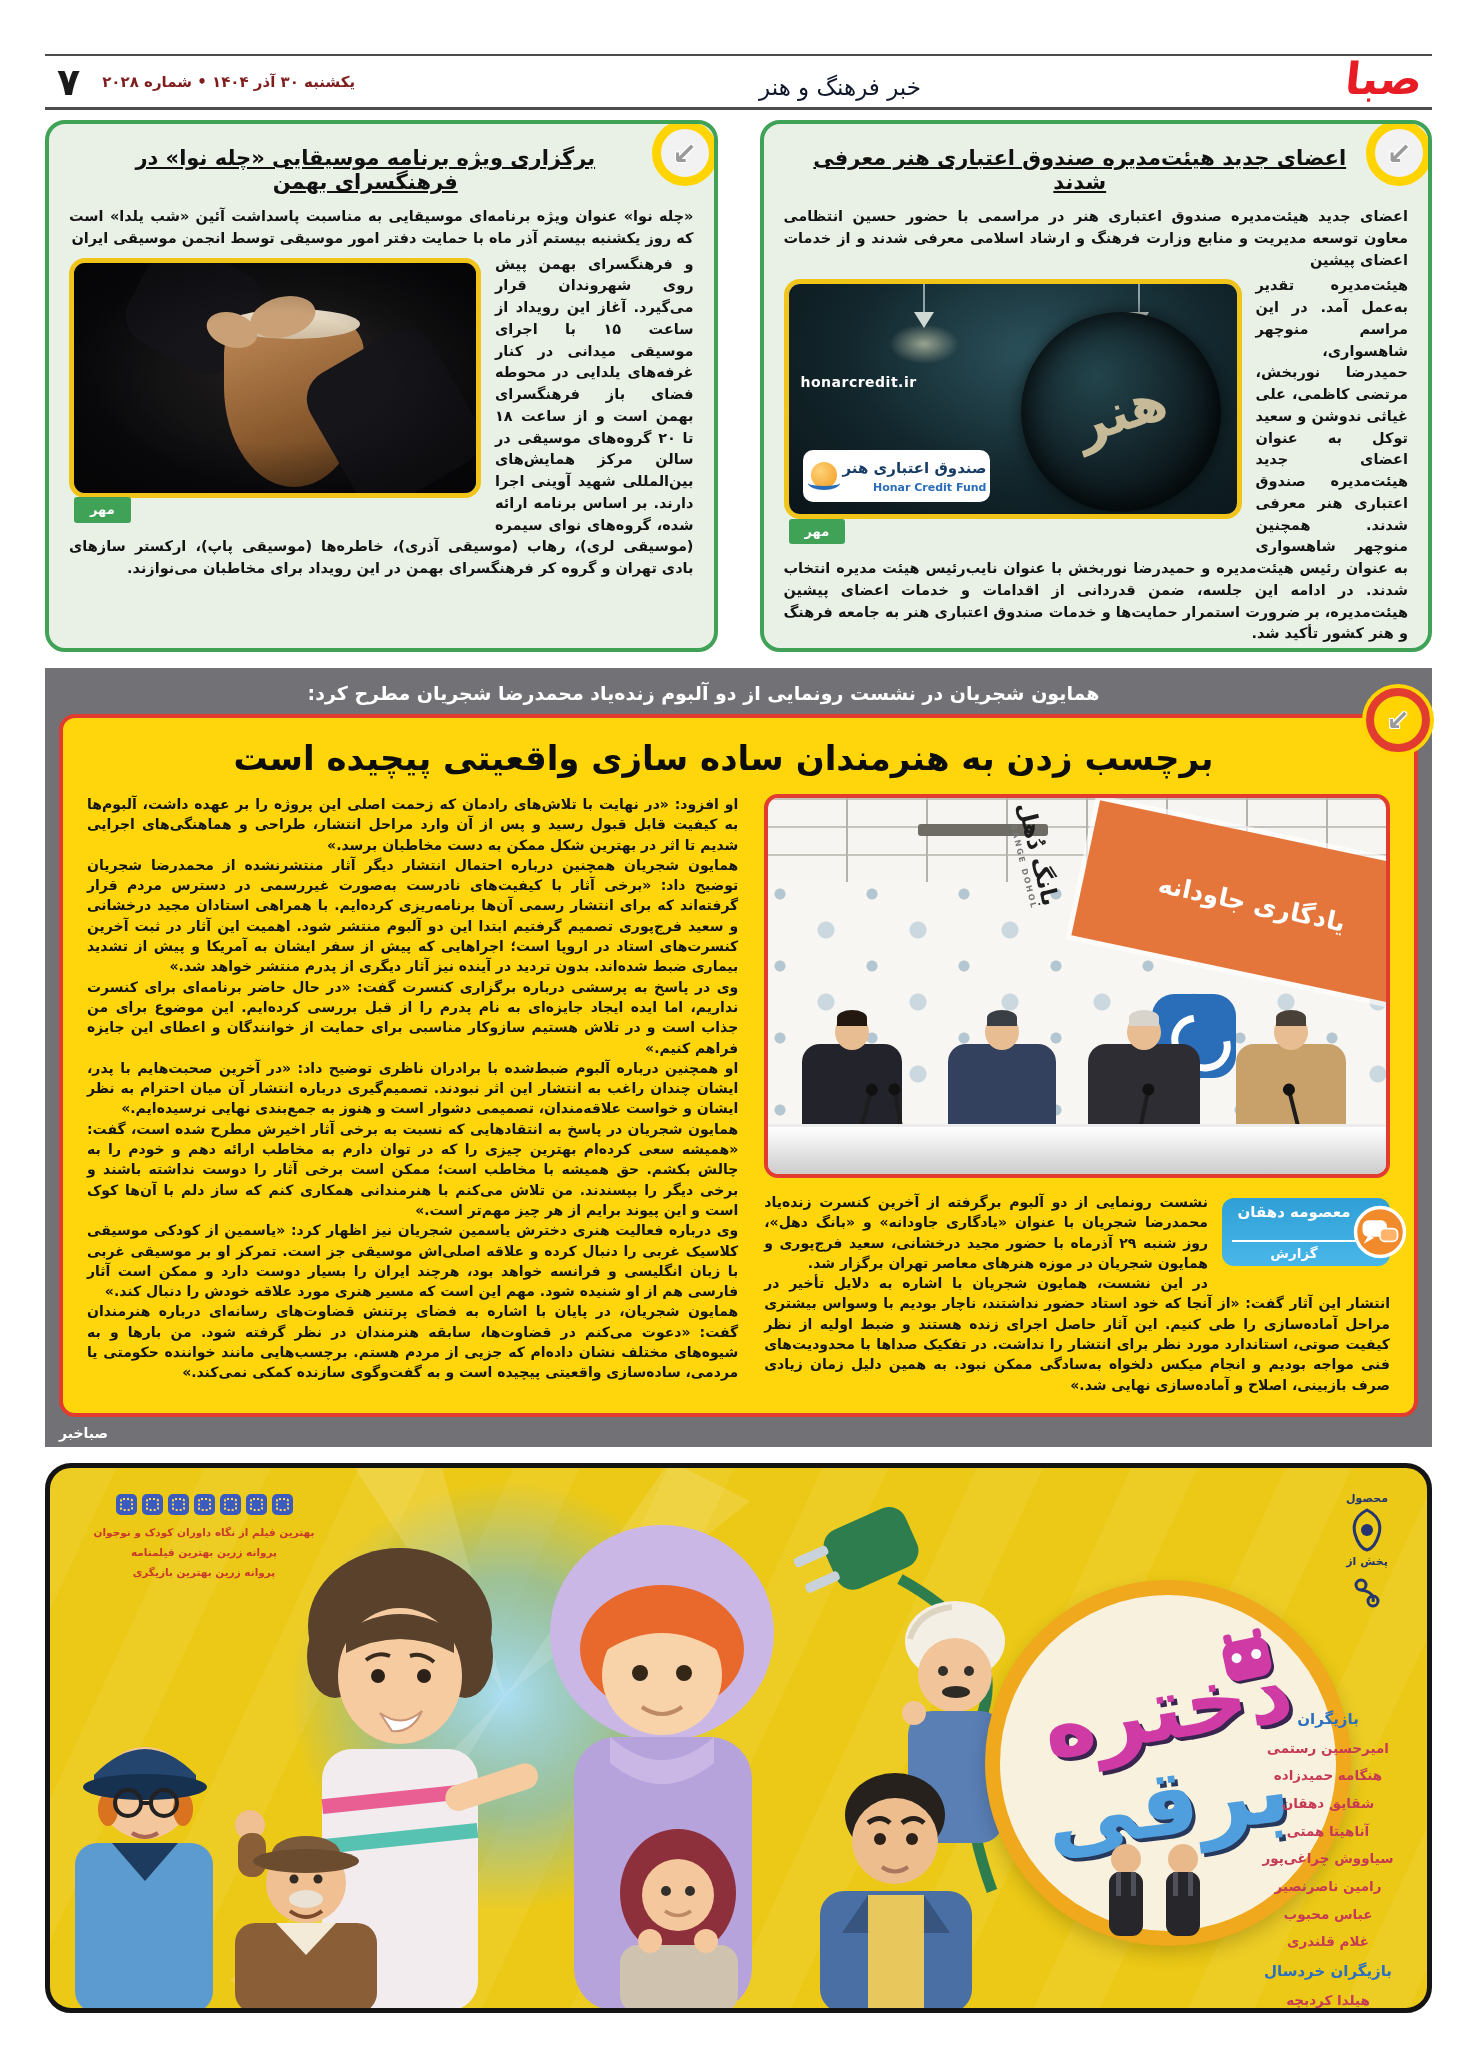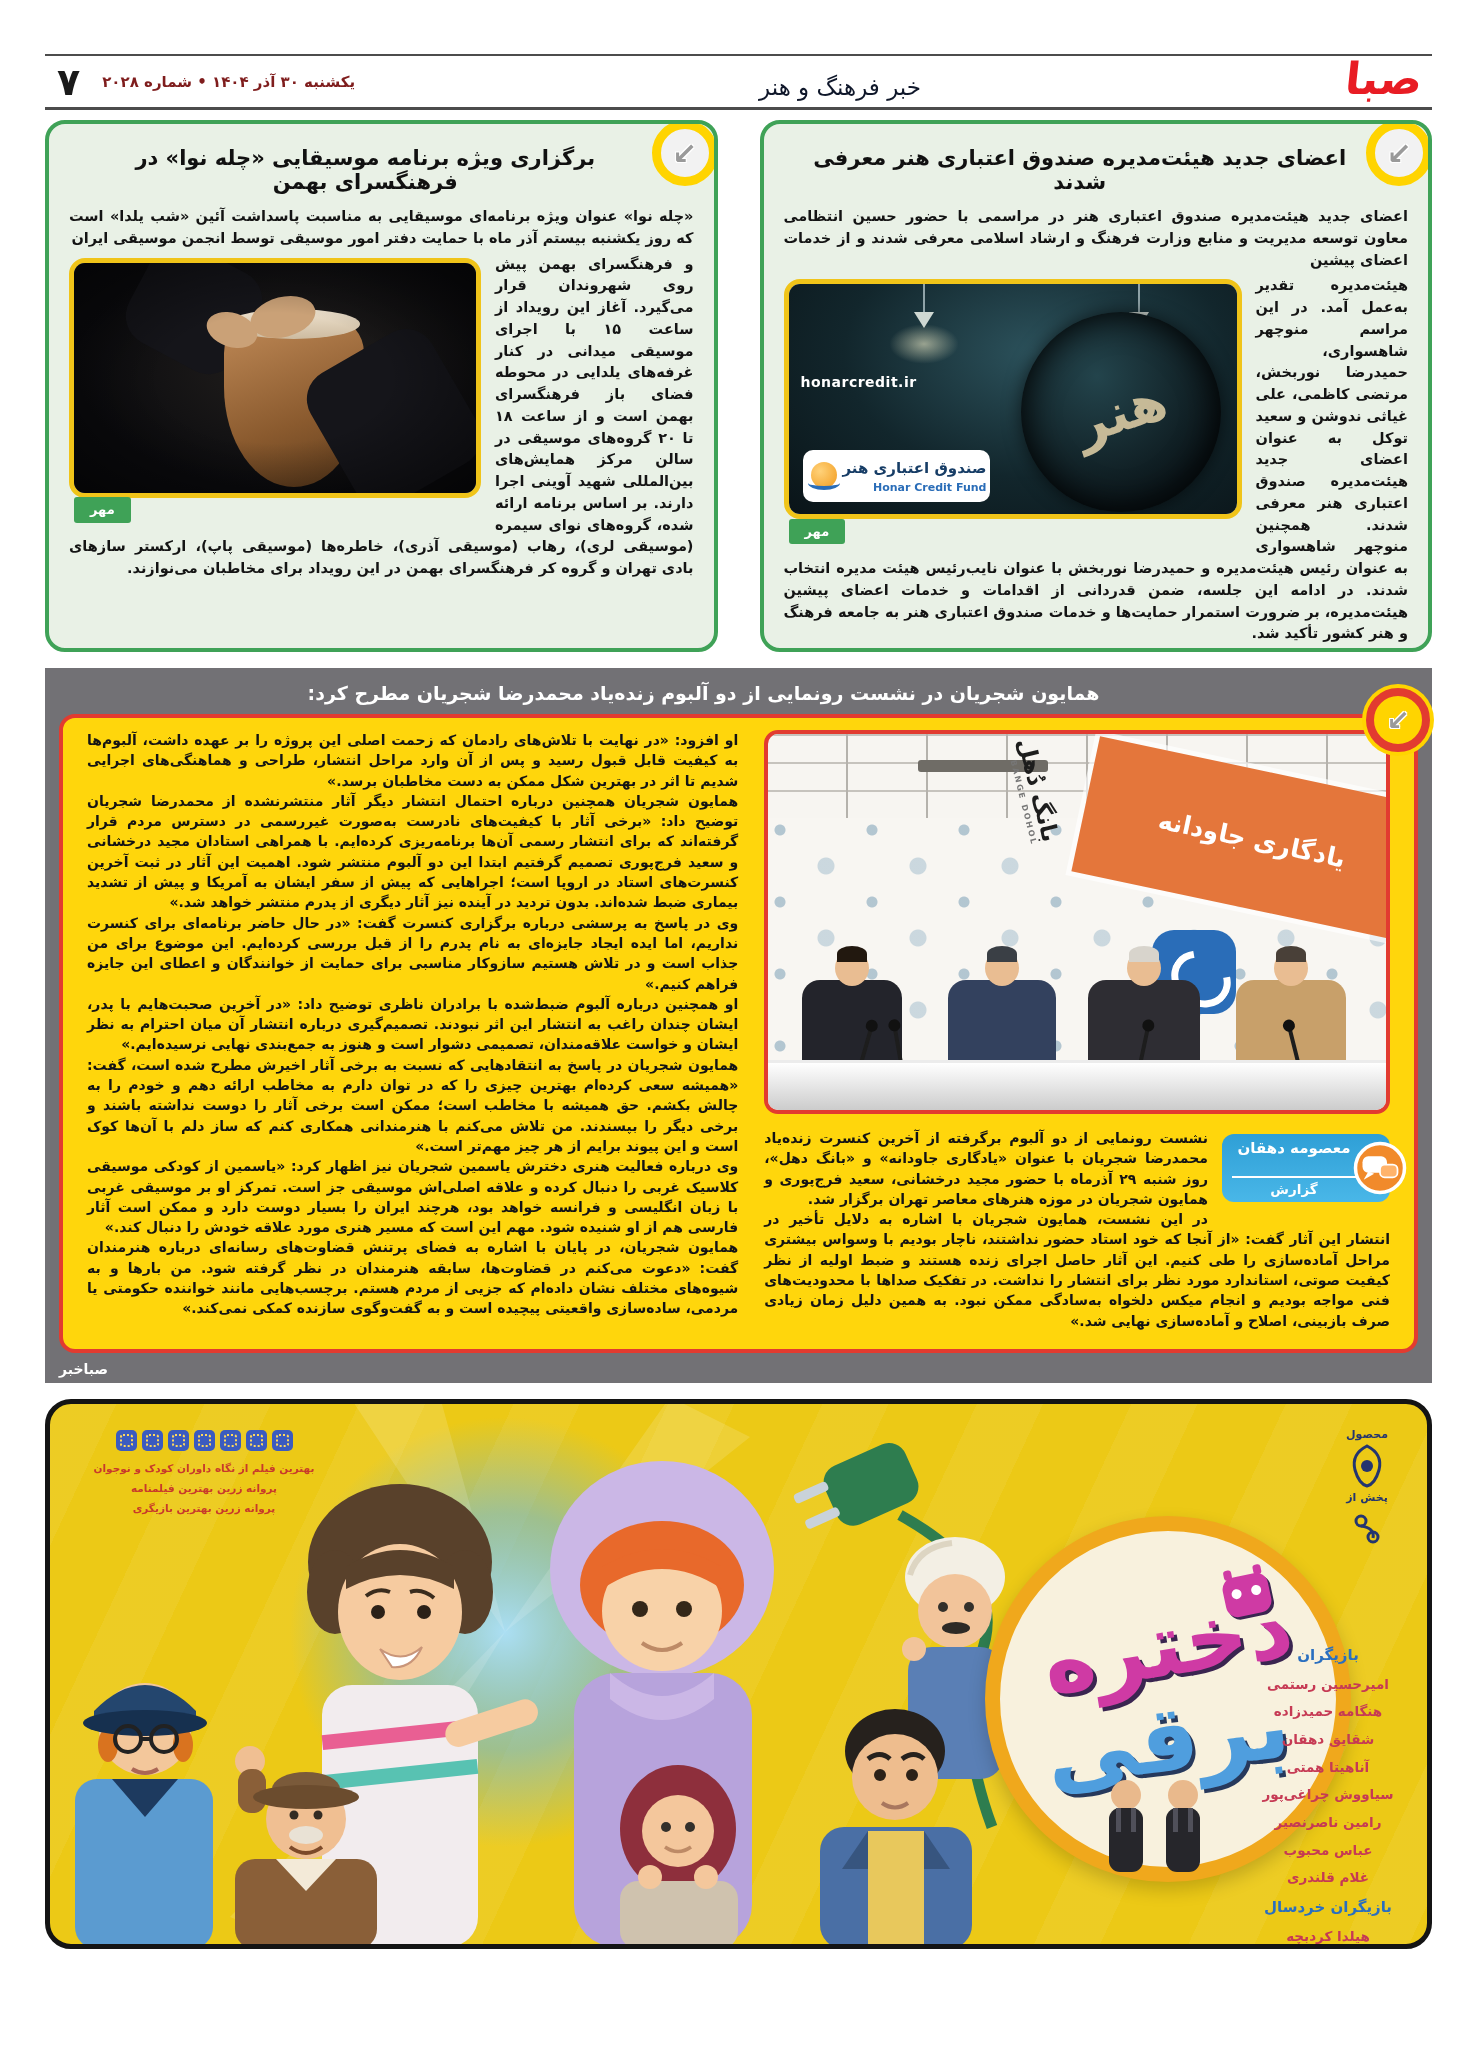--- a/index.html
+++ b/index.html
@@ -18,21 +18,21 @@
 
   
   .toprow { display:flex; gap:42px; margin:10px 45px 0; }
   .gcard { position:relative; flex:1; height:532px; background:#e9f1e6; border:4px solid #3fa257;
            border-radius:20px; padding:14px 20px 16px; overflow:hidden; }
   .gbadge { position:absolute; top:-4px; right:-4px; width:66px; height:66px; border-radius:50%;
             background:#f2f2f2; border:9px solid #ffd400; display:flex; align-items:center;
             justify-content:center; z-index:3; }
   .gbadge .arr { color:#9a9a9a; font-size:30px; font-weight:bold;
                  text-shadow:-1px -1px 0 #fff,1px -1px 0 #fff,-1px 1px 0 #fff,1px 1px 0 #fff; }
-  .gtitle { text-align:center; font-size:21px; font-weight:bold; color:#111; margin:8px 40px 12px 8px; }
+  .gtitle { text-align:center; font-size:21px; font-weight:bold; color:#111; margin:8px 40px 12px 8px;text-decoration:underline; }
   .gbody { font-size:14.5px; line-height:1.5; font-weight:bold; color:#141414; text-align:justify; }
   .gbody p.intro { margin-bottom:4px; }
   .card-img { float:left; position:relative; border:5px solid #f0c419; border-radius:16px;
               margin:4px 14px 30px 0; overflow:visible; }
   .card-img .inner { border-radius:11px; overflow:hidden; position:relative; width:100%; height:100%; }
   .mehr-tag { position:absolute; bottom:-30px; left:0; background:#3fa257; color:#fff;
               font-size:13px; font-weight:bold; padding:3px 16px; border-radius:3px; }
 
   
   .img-fund { width:458px; height:240px; }
@@ -245,20 +245,21 @@
     </div>
   </div>
 
   <div class="mid">
     <div class="kicker">همایون شجریان در نشست رونمایی از دو آلبوم زنده‌یاد محمدرضا شجریان مطرح کرد:</div>
 
     <div class="panel">
       <div class="pbadge">
           <span class="arr">↙</span>
         </div>
+      <div class="headline">برچسب زدن به هنرمندان ساده سازی واقعیتی پیچیده است</div>
 
       <div class="cols">
 
         <div class="col-photo mbody">
           <div class="photo">
             <div class="ph-ceiling">
               <div class="vent" style="top:26px; left:150px; width:130px;"></div>
               <div class="vent" style="top:52px; left:380px; width:110px;"></div>
             </div>
             <div class="ph-wall"></div>

